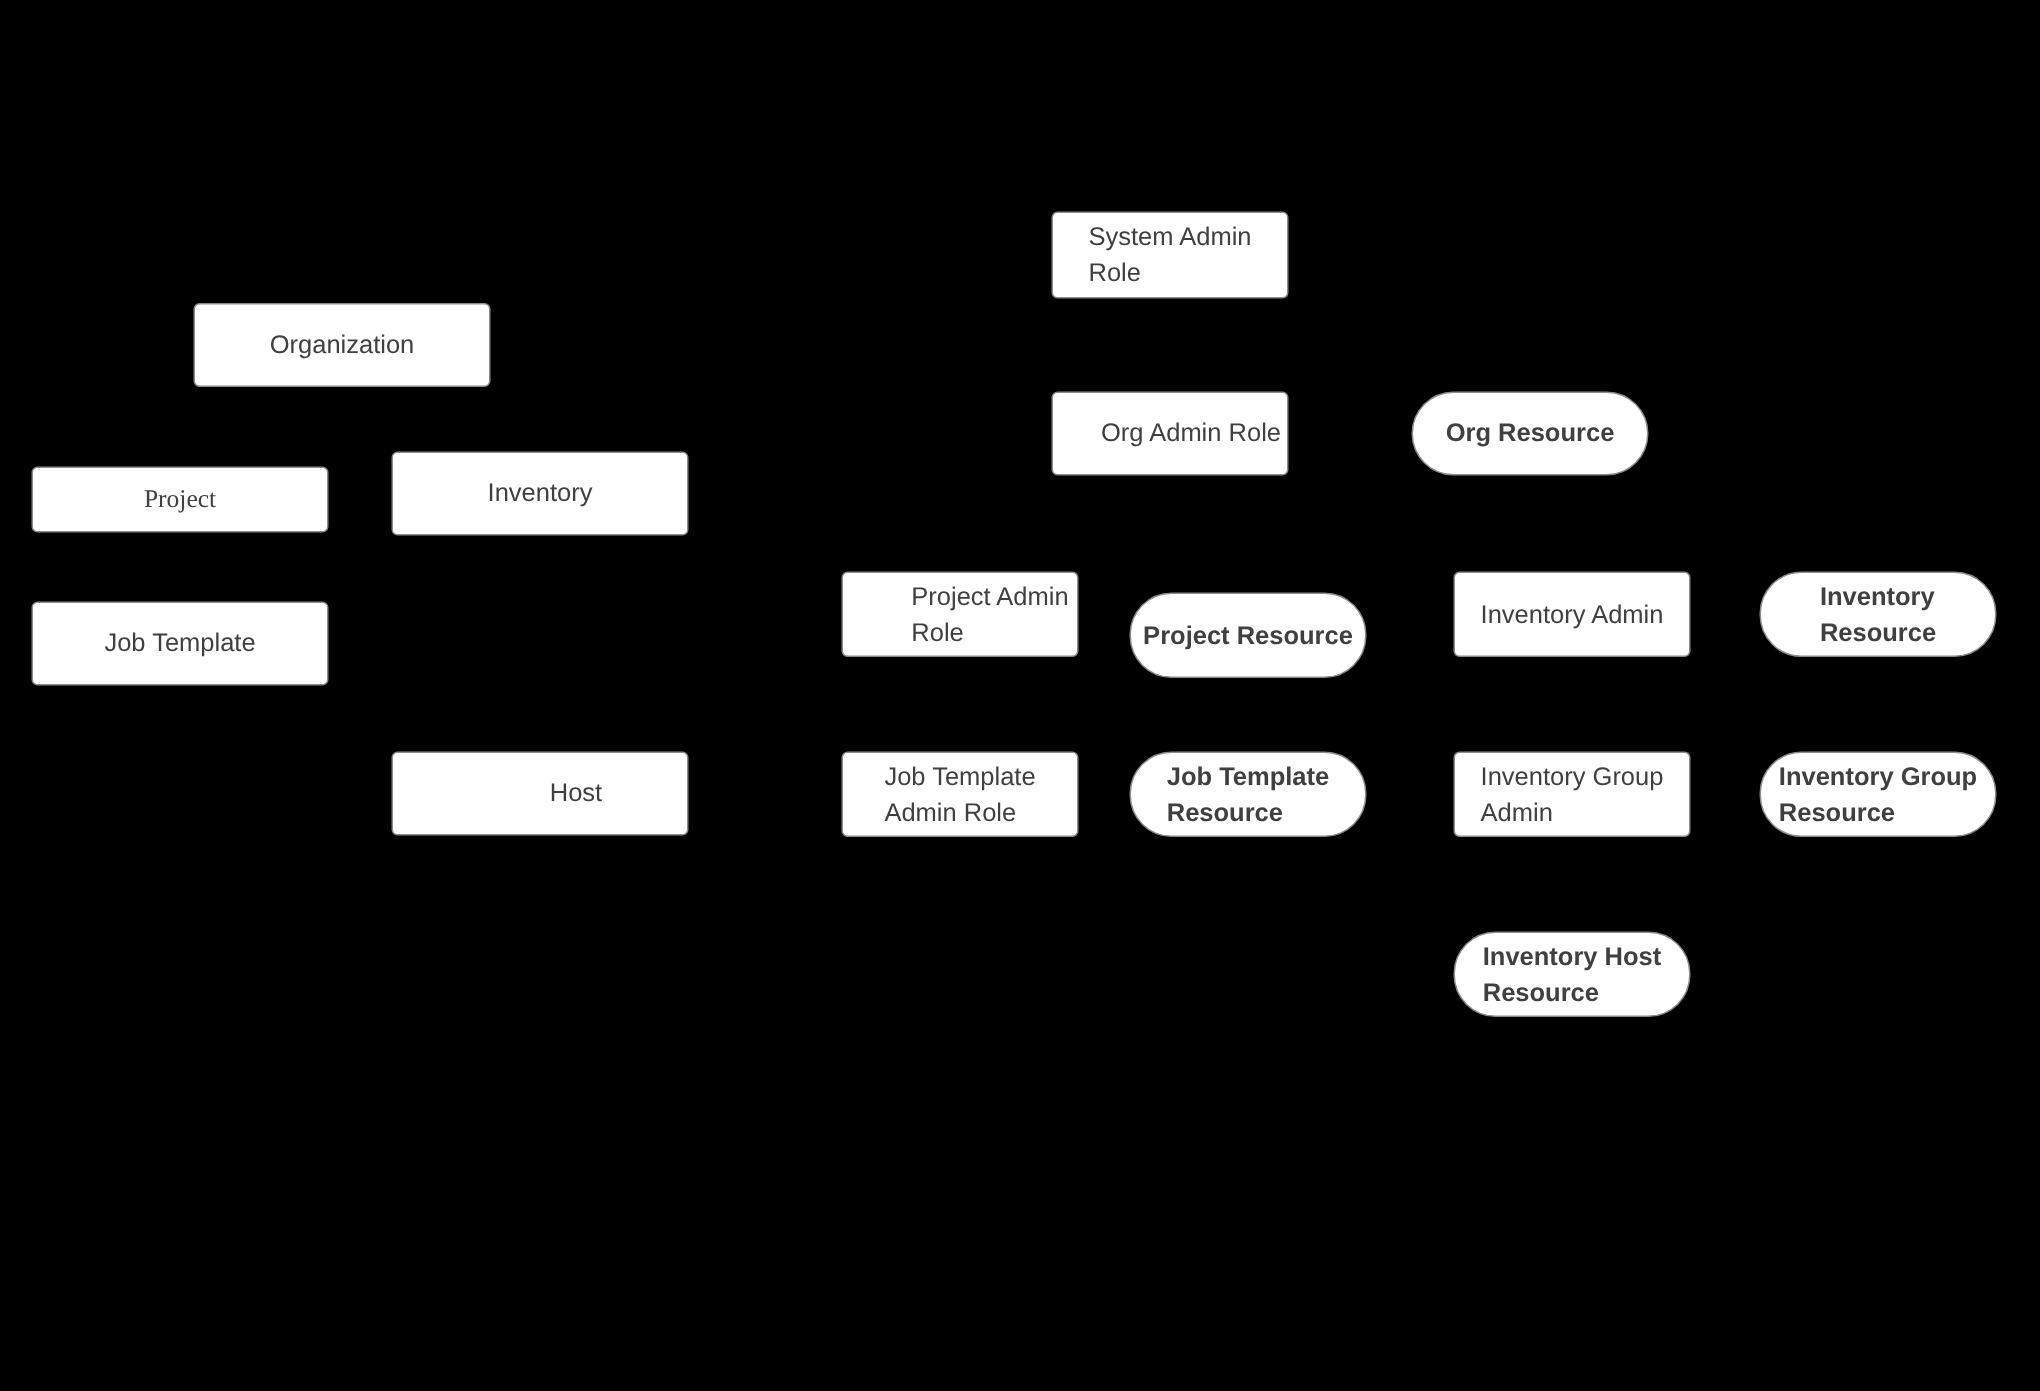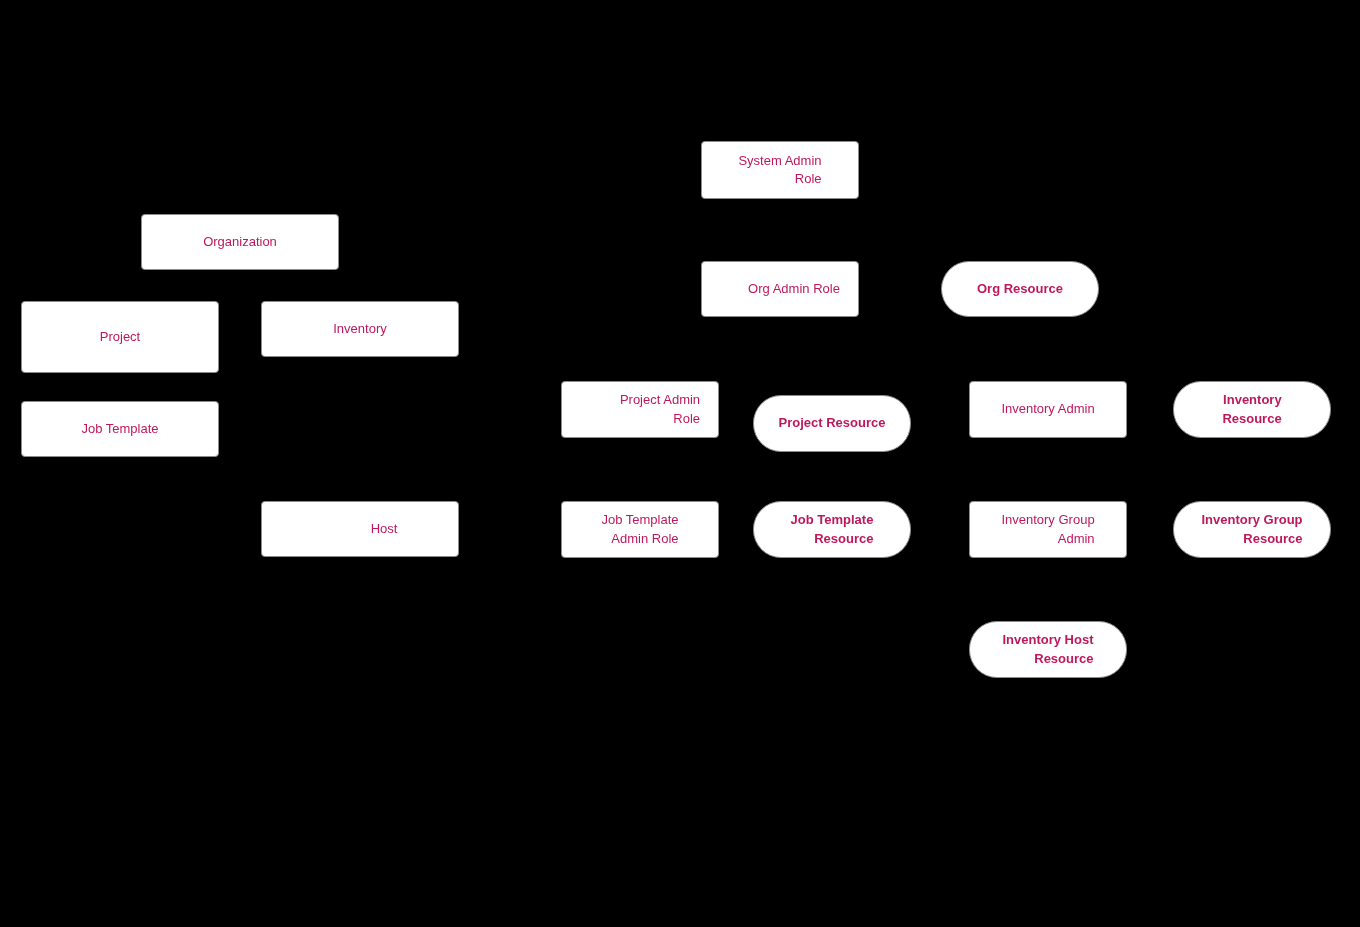--- a/index.html
+++ b/index.html
@@ -11,47 +11,47 @@
       position: relative;
       width: 1360px;
       height: 927px;
       background: #000000;
       overflow: hidden;
       font-family: "Liberation Sans", sans-serif;
     }
     .node {
       position: absolute;
       background: #ffffff;
-      color: #be185d;
+      color: #404040;
       display: flex;
       align-items: center;
       justify-content: center;
-      text-align: right;
-      font-size: 13px;
+      text-align: left;
+      font-size: 17px;
       line-height: 1.4;
       white-space: pre-line;
       border: 1px solid #8c8c8c;
       box-sizing: border-box;
     }
     .rect {
       border-radius: 4px;
     }
     .pill {
       border-radius: 28px;
       font-weight: bold;
     }
   </style>
 </head>
 <body>
 
 <div class="canvas">
 
-  <div class="node rect" style="left:141px; top:202px; width:198px; height:56px;margin-top:12px;">Organization</div>
+  <div class="node rect" style="left:129px; top:202px; width:198px; height:56px;">Organization</div>
 
-  <div class="node rect" style="left:21px; top:301px; width:198px; height:72px;">Project</div>
+  <div class="node rect" style="left:21px; top:311px; width:198px; height:44px;font-family:Liberation Serif, serif;">Project</div>
 
   <div class="node rect" style="left:261px; top:301px; width:198px; height:56px;">Inventory</div>
 
   <div class="node rect" style="left:21px; top:401px; width:198px; height:56px;">Job Template</div>
 
 
   <div class="node rect" style="left:261px; top:501px; width:198px; height:56px;padding-left:48px;">Host</div>
 
   <div class="node rect" style="left:701px; top:141px; width:158px; height:58px;">System Admin
 Role</div>

